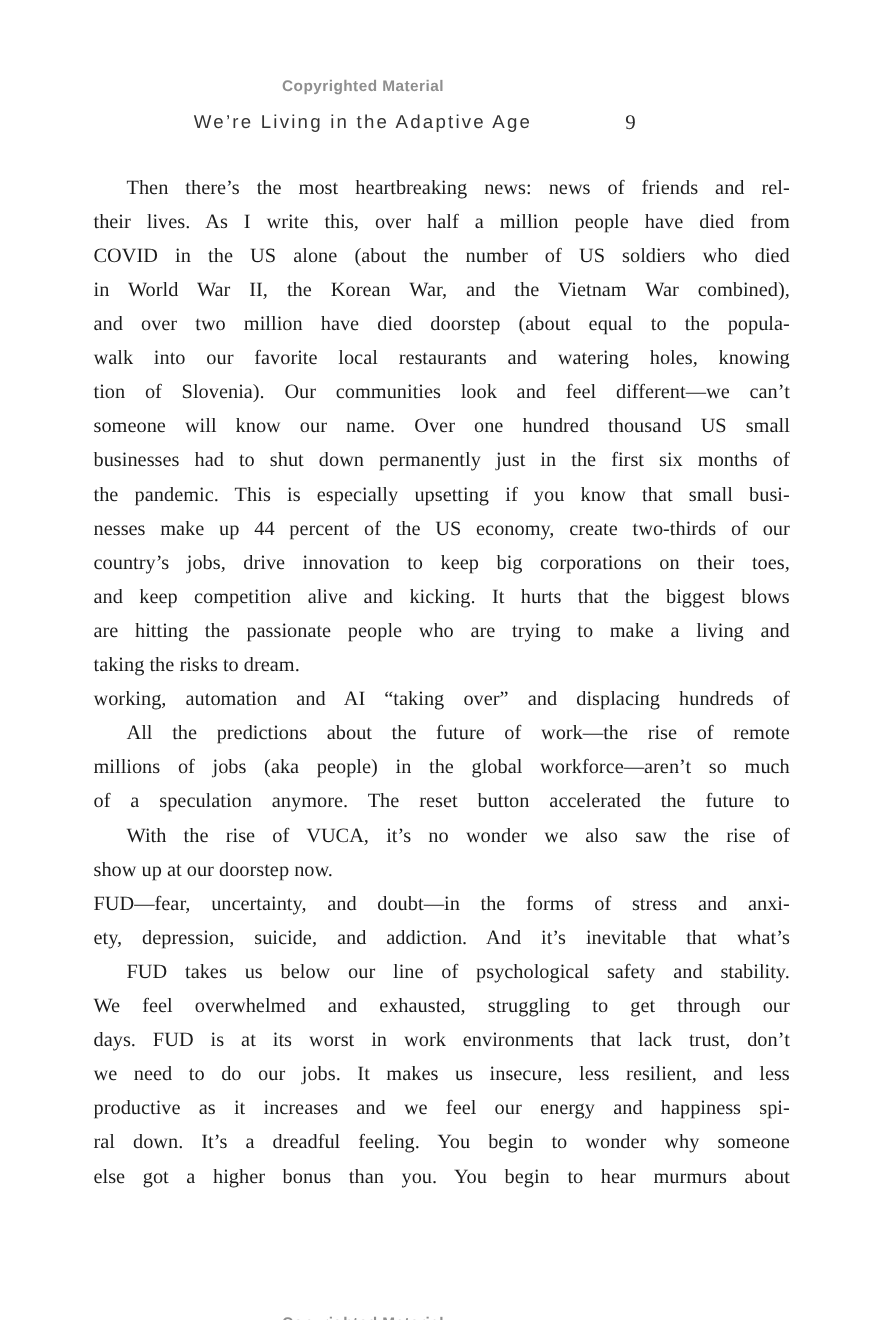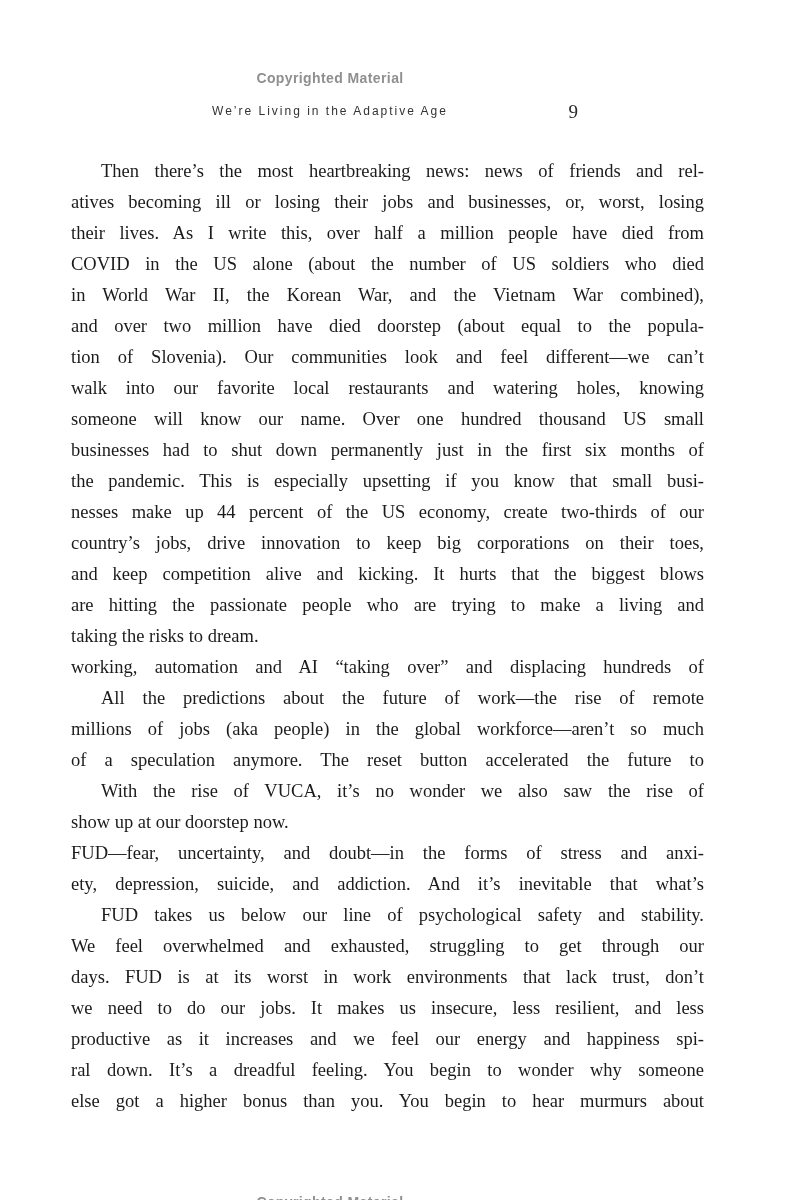--- a/index.html
+++ b/index.html
@@ -34,37 +34,37 @@
   .running-header {
     position: absolute;
     top: 57px;
     left: 0;
     width: 100%;
     text-align: center;
   }
   .chapter-title {
     font-family: "Liberation Sans", sans-serif;
     font-weight: 500;
-    font-size: 12px;
+    font-size: 17px;
     letter-spacing: 2px;
     color: #333333;
   }
   .page-number {
     position: absolute;
     right: 82px;
     top: 0;
     font-family: "Liberation Serif", serif;
     font-size: 19px;
     color: #2a2a2a;
     letter-spacing: 0;
   }
   .body-text {
     position: absolute;
     top: 112px;
-    left: 71px;
+    left: 85px;
     width: 633px;
     font-family: "Liberation Serif", serif;
     font-size: 18.5px;
     color: #1b1b1b;
   }
   .line {
     height: 31px;
     line-height: 31px;
     text-align: justify;
     text-align-last: justify;
@@ -84,27 +84,26 @@
 
   <div class="notice top">Copyrighted Material</div>
 
   <div class="running-header">
     <span class="chapter-title">We’re Living in the Adaptive Age</span>
     <span class="page-number">9</span>
   </div>
 
   <div class="body-text">
       <div class="line indent">Then there’s the most heartbreaking news: news of friends and rel-</div>
-      <div class="line">atives becoming ill or losing their jobs and businesses, or, worst, losing</div>
       <div class="line">their lives. As I write this, over half a million people have died from</div>
       <div class="line">COVID in the US alone (about the number of US soldiers who died</div>
       <div class="line">in World War II, the Korean War, and the Vietnam War combined),</div>
       <div class="line">and over two million have died doorstep (about equal to the popula-</div>
+      <div class="line">walk into our favorite local restaurants and watering holes, knowing</div>
       <div class="line">tion of Slovenia). Our communities look and feel different—we can’t</div>
-      <div class="line">walk into our favorite local restaurants and watering holes, knowing</div>
       <div class="line">someone will know our name. Over one hundred thousand US small</div>
       <div class="line">businesses had to shut down permanently just in the first six months of</div>
       <div class="line">the pandemic. This is especially upsetting if you know that small busi-</div>
       <div class="line">nesses make up 44 percent of the US economy, create two-thirds of our</div>
       <div class="line">country’s jobs, drive innovation to keep big corporations on their toes,</div>
       <div class="line">and keep competition alive and kicking. It hurts that the biggest blows</div>
       <div class="line">are hitting the passionate people who are trying to make a living and</div>
       <div class="line flush">taking the risks to dream.</div>
       <div class="line">working, automation and AI “taking over” and displacing hundreds of</div>
       <div class="line indent">All the predictions about the future of work—the rise of remote</div>

